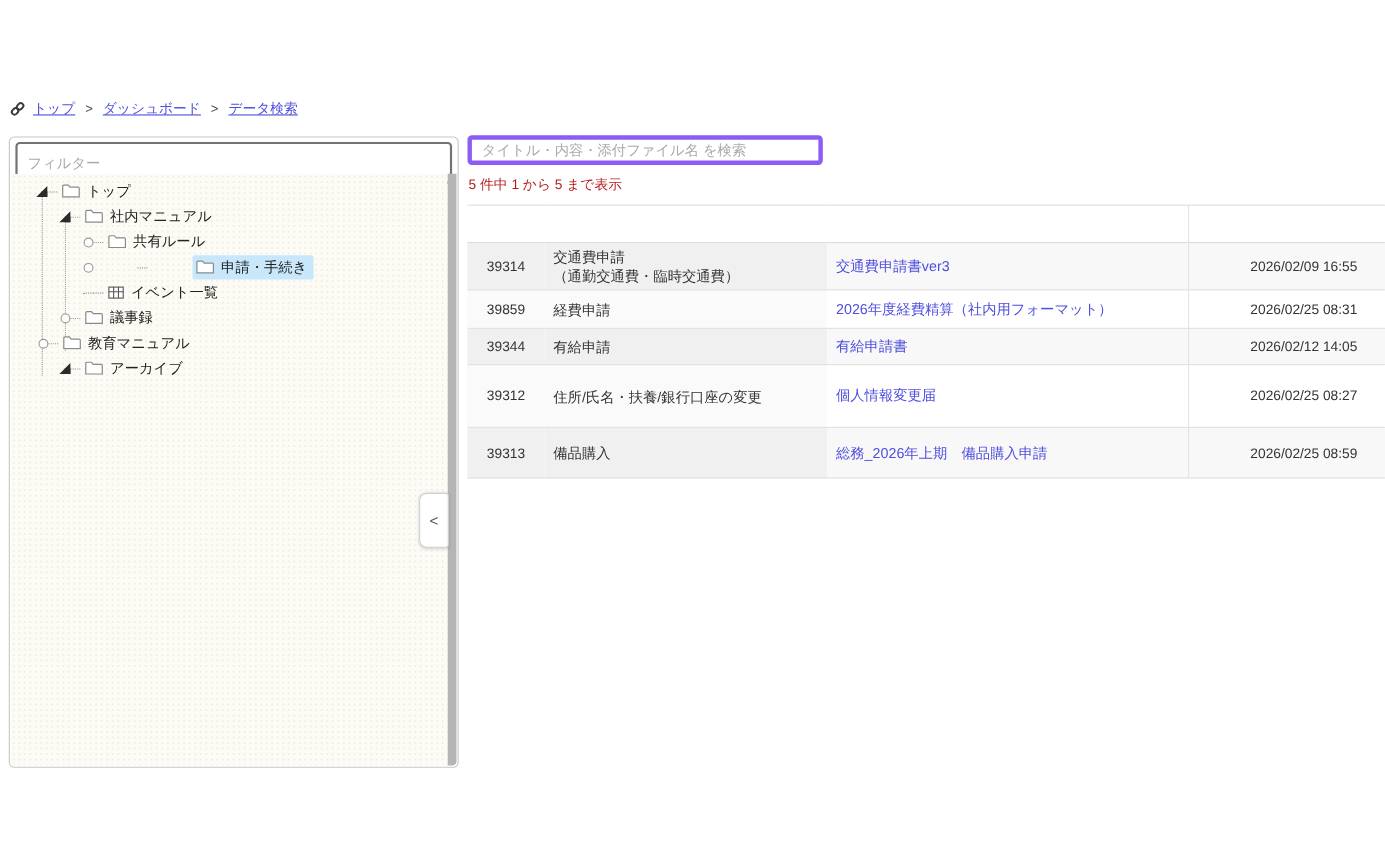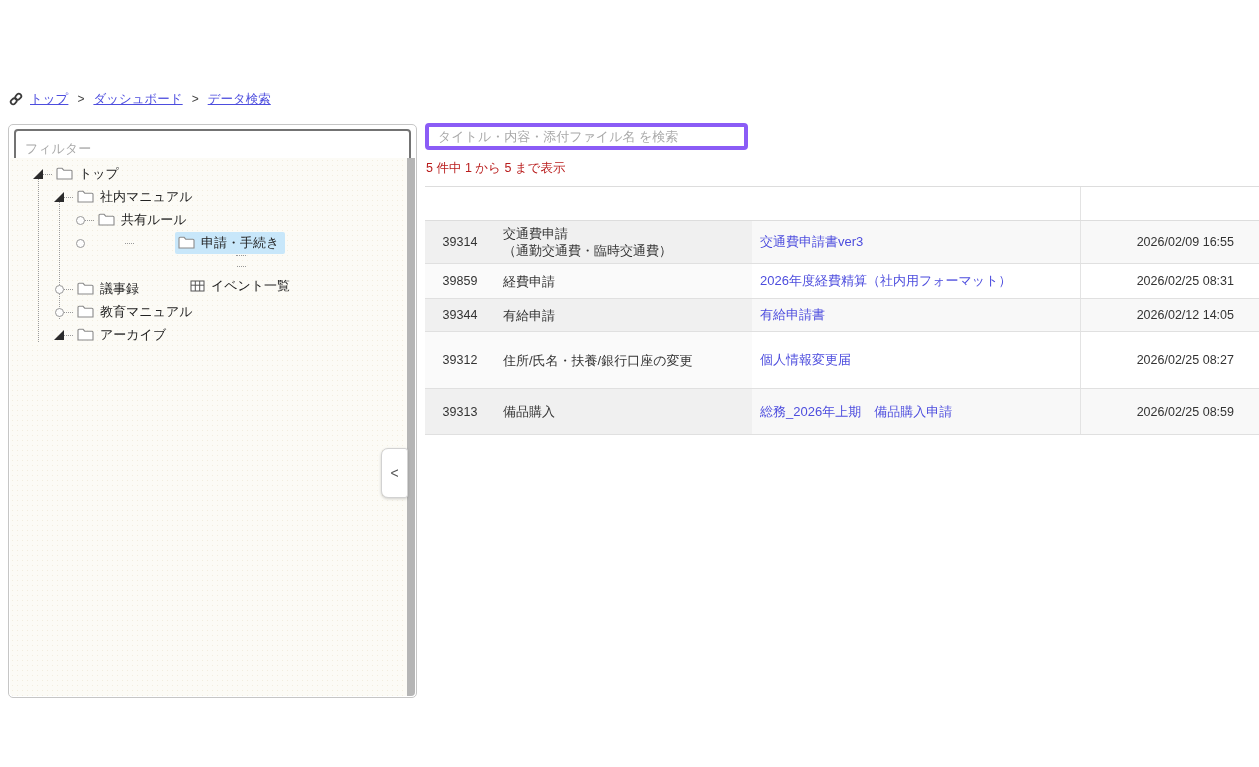--- a/index.html
+++ b/index.html
@@ -151,21 +151,21 @@
           <span class="hline"></span>
           <span class="node selected">
             <span class="tree-icon">
               <svg width="17" height="13" viewBox="0 0 17 13">
                 <path d="M1 12 V2.4 Q1 1.3 2.1 1.3 H6.1 L7.7 3.2 H14.9 Q16 3.2 16 4.3 V12 Z" fill="#fff" stroke="#8a8a8a" stroke-width="1.1"></path>
               </svg>
             </span>
             <span>申請・手続き</span>
           </span>
         </div>
-        <div class="tree-row" style="padding-left: 65px; flex-direction: column;">
+        <div class="tree-row" style="padding-left: 65px;">
           <span class="marker marker-line"></span>
           <span class="hline"></span>
           <span class="node">
             <span class="tree-icon">
               <svg width="15" height="12" viewBox="0 0 15 12">
                 <g fill="#fff" stroke="#555" stroke-width="1">
                   <rect x="1" y="1" width="13" height="10"></rect>
                   <line x1="1" y1="5.2" x2="14" y2="5.2"></line>
                   <line x1="5.3" y1="1" x2="5.3" y2="11"></line>
                   <line x1="9.7" y1="1" x2="9.7" y2="11"></line>
@@ -180,21 +180,21 @@
           <span class="hline"></span>
           <span class="node">
             <span class="tree-icon">
               <svg width="17" height="13" viewBox="0 0 17 13">
                 <path d="M1 12 V2.4 Q1 1.3 2.1 1.3 H6.1 L7.7 3.2 H14.9 Q16 3.2 16 4.3 V12 Z" fill="#fff" stroke="#8a8a8a" stroke-width="1.1"></path>
               </svg>
             </span>
             <span>議事録</span>
           </span>
         </div>
-        <div class="tree-row" style="padding-left: 44px;">
+        <div class="tree-row" style="padding-left: 24px;">
           <span class="marker marker-circle"></span>
           <span class="hline"></span>
           <span class="node">
             <span class="tree-icon">
               <svg width="17" height="13" viewBox="0 0 17 13">
                 <path d="M1 12 V2.4 Q1 1.3 2.1 1.3 H6.1 L7.7 3.2 H14.9 Q16 3.2 16 4.3 V12 Z" fill="#fff" stroke="#8a8a8a" stroke-width="1.1"></path>
               </svg>
             </span>
             <span>教育マニュアル</span>
           </span>

